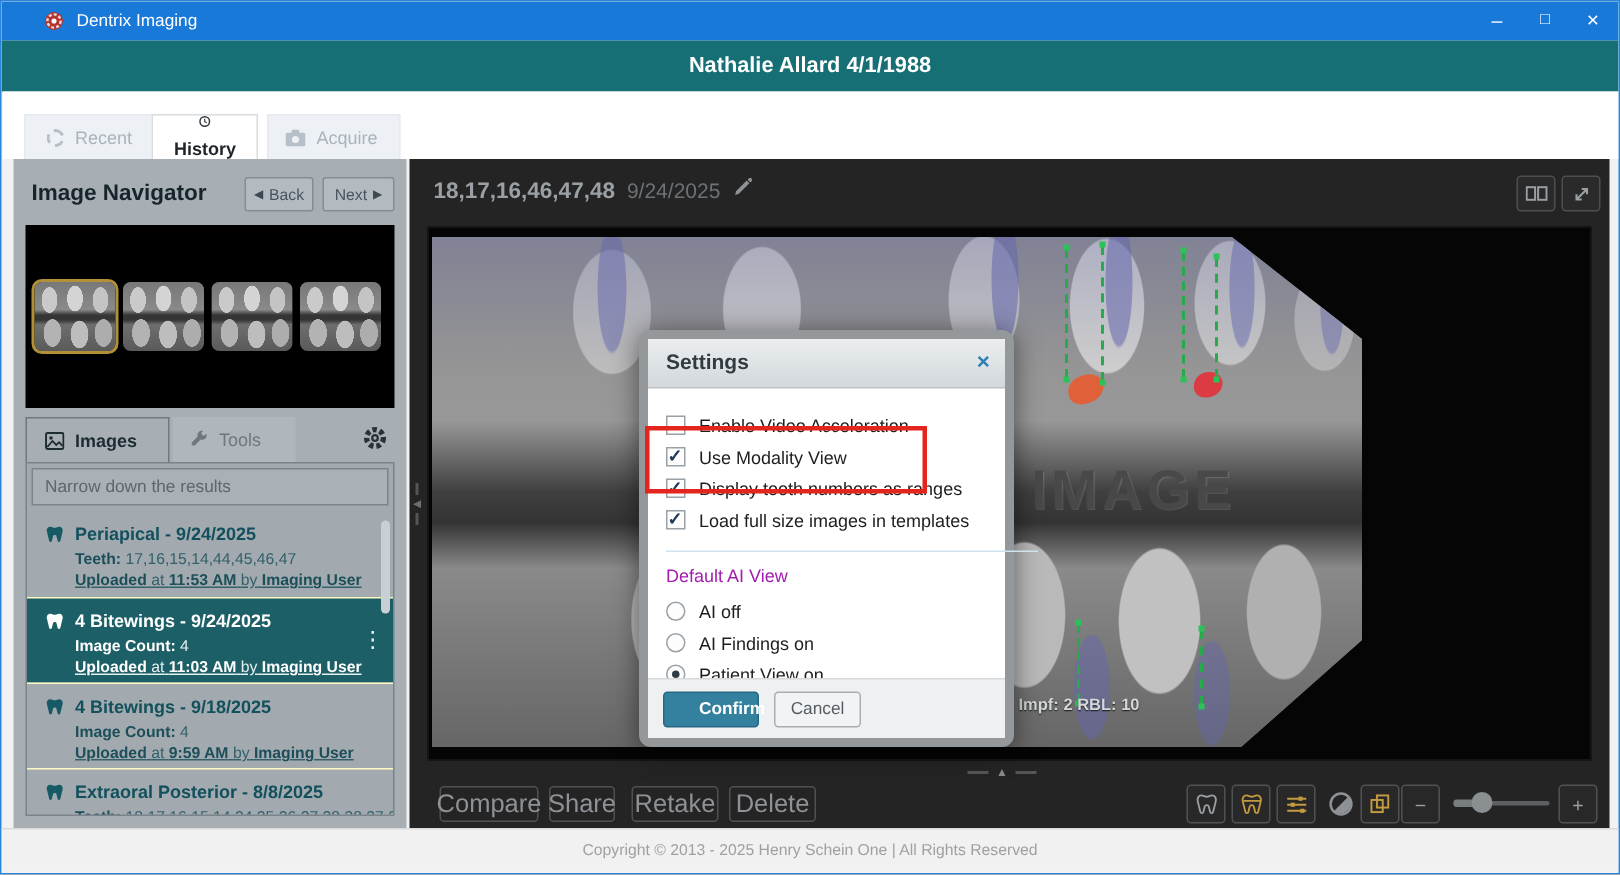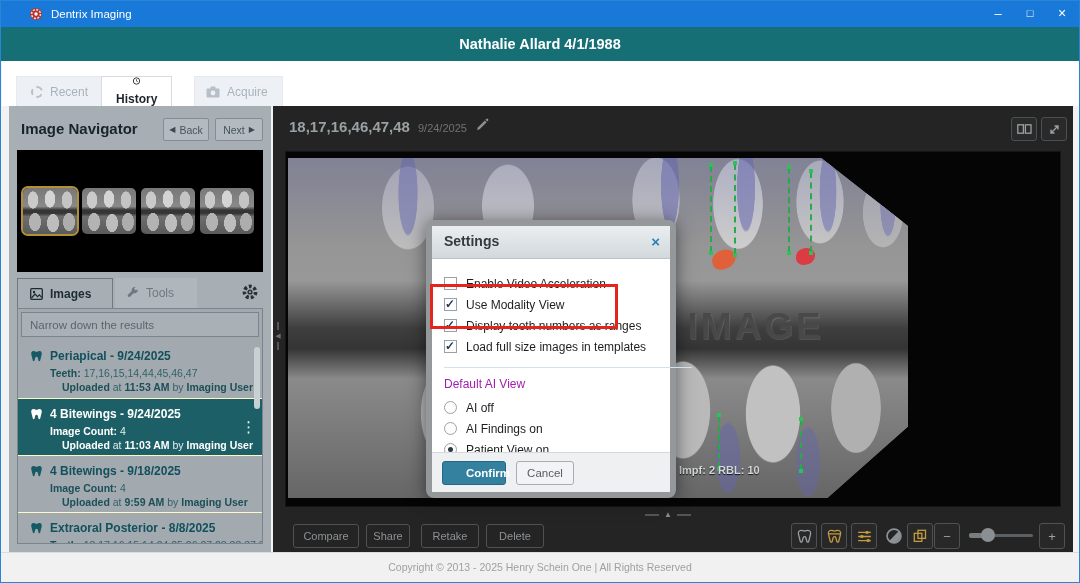--- a/index.html
+++ b/index.html
@@ -15,21 +15,21 @@
 
   
   .banner{position:absolute;left:0;top:26px;width:100%;height:34px;background:#166f75;color:#fff;
           text-align:center;line-height:34px;font-size:14.5px;font-weight:bold;}
 
   
   .tabstrip{position:absolute;left:1px;top:60px;width:1077px;height:45px;background:#fff;}
   .tab{position:absolute;bottom:0;height:30px;display:flex;align-items:center;gap:7px;padding:0 14px;
        font-size:12px;color:#a9b3bc;background:#edf1f5;border:1px solid #e6eaef;border-bottom:none;}
   .tab.recent{left:14px;} .tab.history{left:99px;background:#fff;border-color:#d8dce0;color:#1f2429;font-weight:bold;flex-direction:column;}
-  .tab.acquire{left:192px;padding-left:11px;}
+  .tab.acquire{left:176px;padding-left:11px;}
   .dashed-circle{width:12px;height:12px;border:2px dashed #b7bfc8;border-radius:50%;}
 
   
   .leftpanel{position:absolute;left:8px;top:105px;width:262px;height:446px;background:#a7afb4;}
   .nav-title{position:absolute;left:12px;top:14px;font-size:15px;font-weight:bold;color:#17242b;}
   .navbtn{position:absolute;top:12px;height:23px;background:#b3bac0;border:1px solid #848d93;border-radius:2px;
           font-size:10.5px;color:#47545c;display:flex;align-items:center;justify-content:center;gap:4px;}
   .navbtn .arr{font-size:8px;color:#3c4950;}
   .navbtn.back{left:154px;width:46px;} .navbtn.next{left:206px;width:48px;}
   .thumbstrip{position:absolute;left:8px;top:44px;width:246px;height:122px;background:#000;}
@@ -50,32 +50,32 @@
   .listbox{position:absolute;left:8px;top:202px;width:246px;height:236px;border:1px solid #7b848a;background:#a2aaaf;overflow:hidden;}
   .searchbox{position:absolute;left:3px;top:3px;width:238px;height:25px;background:#a9b1b6;border:1px solid #7b848a;
              font-size:11.5px;color:#39444b;padding:0 8px;font-family:"Liberation Sans",sans-serif;}
   .searchbox::placeholder{color:#5c666d;opacity:1;}
   .record{position:absolute;left:0;width:244px;height:57px;border-top:1px solid #fef9c3;color:#11505c;}
   .record.r1{top:32px;border-top:none;} .record.r2{top:89px;background:#1d5f66;color:#fff;} .record.r3{top:146px;} .record.r4{top:203px;height:32px;}
   .rec-tooth{position:absolute;left:12px;top:9px;color:#155a64;}
   .record.r2 .rec-tooth{color:#fff;}
   .rec-title{position:absolute;left:32px;top:8px;font-size:12px;font-weight:bold;}
   .rec-meta{position:absolute;left:32px;top:26px;font-size:10.5px;color:#33606a;white-space:nowrap;}
-  .rec-meta2{position:absolute;left:44px;top:40px;font-size:10.5px;color:#33606a;white-space:nowrap;}
+  .rec-meta2{position:absolute;left:32px;top:40px;font-size:10.5px;color:#33606a;white-space:nowrap;text-decoration:underline;}
   .record.r2 .rec-meta,.record.r2 .rec-meta2{color:#e4f0f1;}
   .rec-meta b,.rec-meta2 b{color:#1c4f59;}
   .record.r2 .rec-meta b,.record.r2 .rec-meta2 b{color:#fff;}
   .kebab{position:absolute;right:6px;top:20px;font-size:15px;color:#eef5f6;line-height:1;}
   .scrollthumb{position:absolute;right:2px;top:38px;width:6px;height:62px;background:#c9d0d4;border-radius:3px;}
 
   
   .darkpanel{position:absolute;left:272px;top:105px;width:800px;height:446px;background:#242424;}
   .vhead{position:absolute;left:16px;top:12px;display:flex;align-items:baseline;gap:8px;}
   .vtitle{font-size:15px;font-weight:bold;color:#9aa0a3;}
-  .vdate{font-size:11px;color:#6d7276;}
+  .vdate{font-size:14px;color:#6d7276;}
   .vbtn{position:absolute;top:11px;width:26px;height:24px;background:#2a2a2a;border:1px solid #4b4f52;border-radius:3px;
         display:flex;align-items:center;justify-content:center;}
   .vbtn.dual{left:738px;} .vbtn.fs{left:768px;}
   .viewer{position:absolute;left:12px;top:45px;width:776px;height:356px;background:#050505;border:1px solid #151515;overflow:hidden;}
   .photo{position:absolute;left:2px;top:6px;width:620px;height:340px;
     clip-path:polygon(0 0,86% 0,100% 20%,100% 79%,87% 100%,0 100%);
     background-color:#6f6f6f;
     background-image:
       radial-gradient(ellipse 40px 72px at 368px 42px,#c3c3c3 58%,rgba(0,0,0,0) 60%),
       radial-gradient(ellipse 42px 76px at 450px 46px,#cdcdcd 58%,rgba(0,0,0,0) 60%),
@@ -110,21 +110,21 @@
   .gl5{left:430px;top:258px;height:52px;} .gl6{left:512px;top:262px;height:50px;}
   .watermark{position:absolute;left:214px;top:148px;font-size:37px;font-weight:bold;letter-spacing:3px;
              color:rgba(72,72,72,.95);text-shadow:1px 1px 0 rgba(255,255,255,.12);}
   .xray-note{position:absolute;left:391px;top:306px;font-size:11px;font-weight:bold;color:#d4d8d9;text-shadow:0 1px 1px rgba(0,0,0,.8);}
   .lefthandle{position:absolute;left:1px;top:212px;width:8px;height:36px;display:flex;flex-direction:column;
               align-items:center;justify-content:center;color:#6f6f6f;font-size:7px;gap:2px;}
   .lefthandle .bar{width:2px;height:8px;background:#555;}
   .bottomhandle{position:absolute;left:372px;top:404px;display:flex;align-items:center;gap:5px;color:#8a8a8a;font-size:8px;}
   .bottomhandle .bar{width:14px;height:2px;background:#555;}
   .toolbtn{position:absolute;top:418px;height:24px;background:rgba(0,0,0,0);border:1px solid #505050;border-radius:3px;
-           color:#8e9296;font-size:11px;display:flex;align-items:center;justify-content:center;}
+           color:#8e9296;font-size:17px;display:flex;align-items:center;justify-content:center;}
   .toolbtn.compare{left:20px;width:66px;} .toolbtn.share{left:93px;width:44px;}
   .toolbtn.retake{left:148px;width:58px;} .toolbtn.delete{left:213px;width:58px;}
   .iconbtn{position:absolute;top:417px;width:26px;height:26px;border:1px solid #4e5255;border-radius:3px;
            display:flex;align-items:center;justify-content:center;background:rgba(255,255,255,0.02);}
   .iconbtn.noborder{border:none;background:none;}
   .ib1{left:518px;} .ib2{left:548px;} .ib3{left:578px;} .ib4{left:608px;} .ib5{left:634px;}
   .ib-minus{left:661px;color:#9aa0a3;font-size:13px;} .ib-plus{left:766px;color:#9aa0a3;font-size:13px;}
   .zslider{position:absolute;left:696px;top:427px;width:64px;height:5px;}
   .zslider .track{position:absolute;left:0;top:1px;width:100%;height:3px;background:#5c6063;border-radius:2px;}
   .zslider .fill{position:absolute;left:0;top:0;width:16px;height:5px;background:#787d80;border-radius:2px;}

